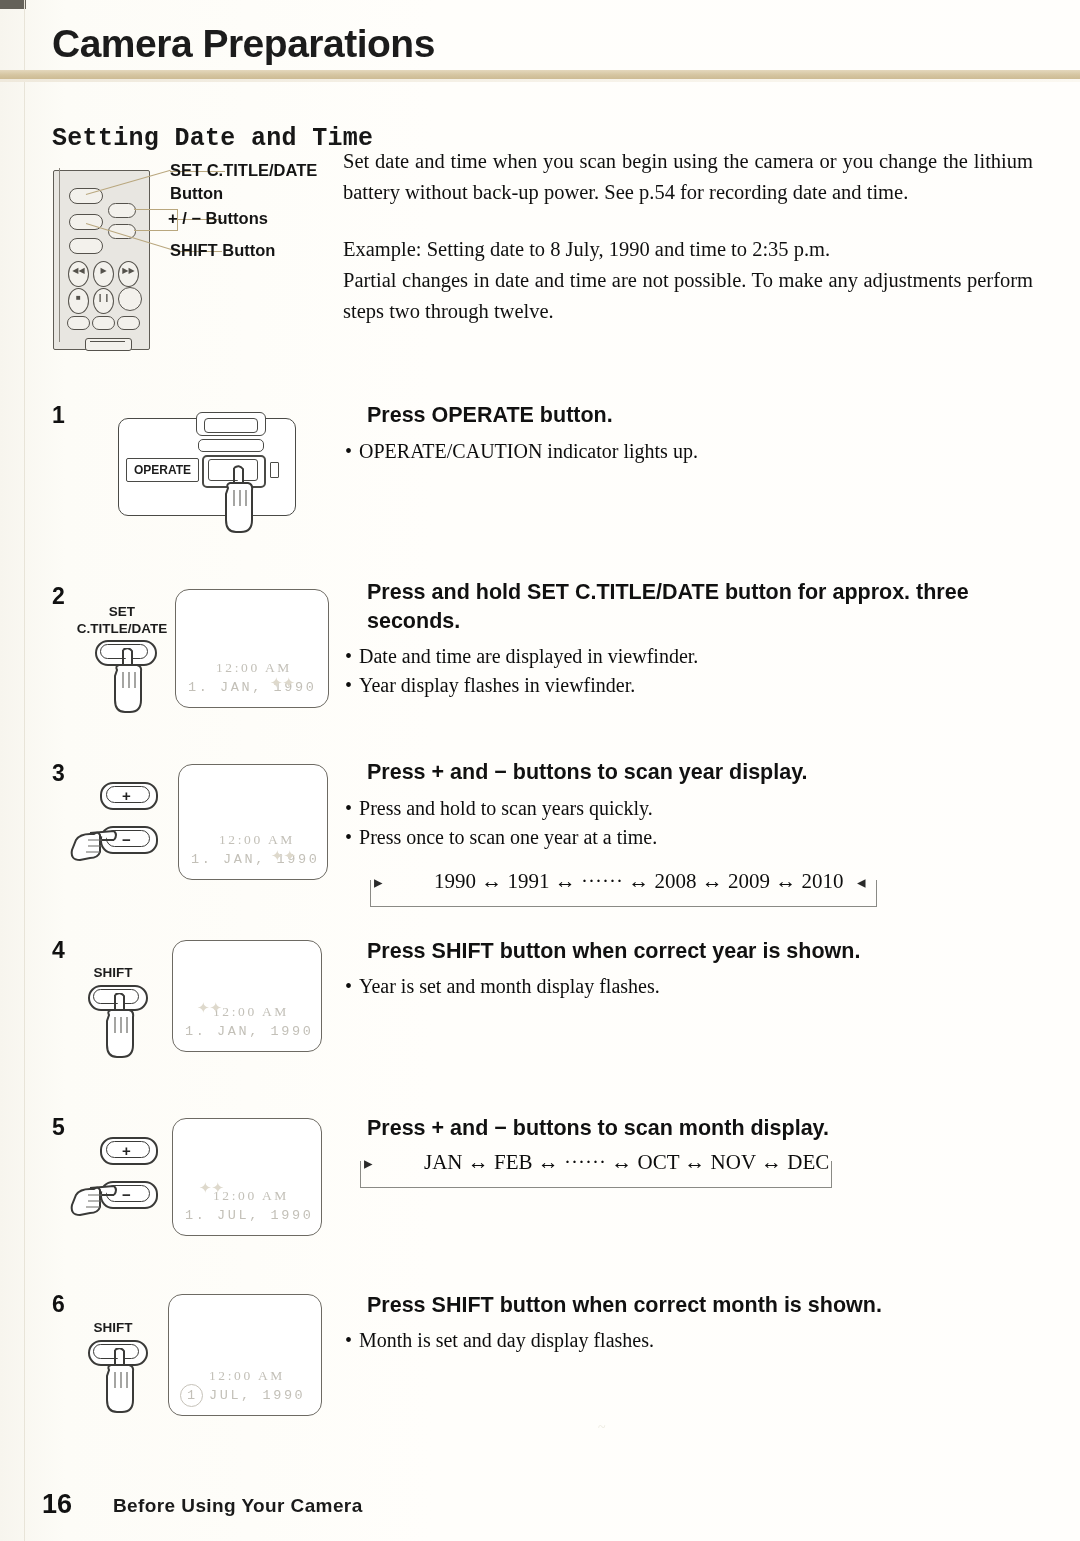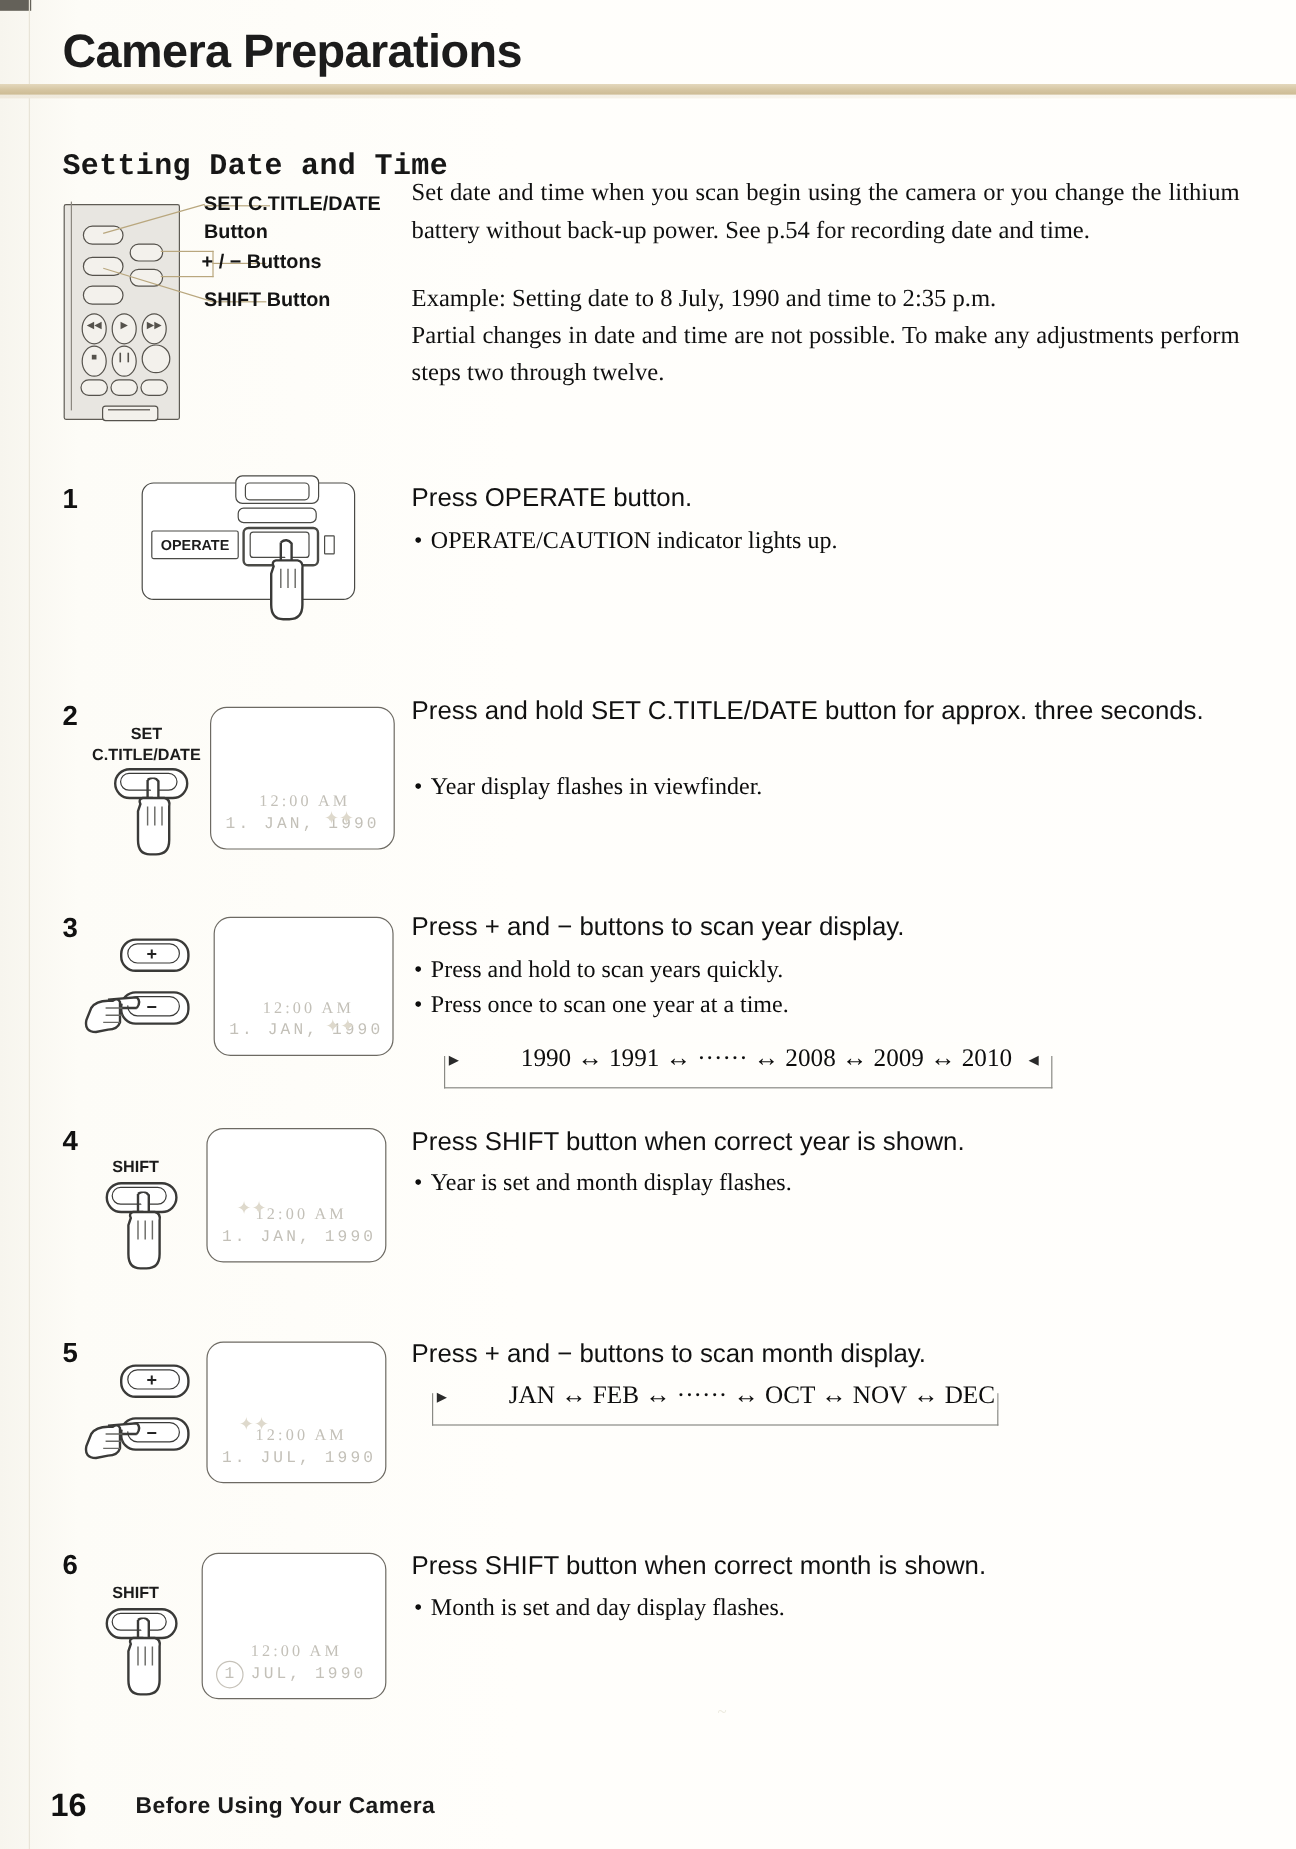--- a/index.html
+++ b/index.html
@@ -138,24 +138,25 @@
   .step-num {
     position: absolute;
     font-family: "Liberation Sans", sans-serif;
     font-weight: bold;
     font-size: 23px;
     color: #111;
   }
   .step-head {
     position: absolute;
     font-family: "Liberation Sans", sans-serif;
-    font-weight: normal;
+    font-weight: bold;
     font-size: 21.5px;
     line-height: 29px;
     color: #111;
+    margin-left: 24px;
   }
   .bullets {
     position: absolute;
     font-size: 20px;
     line-height: 29px;
     color: #0d0d0d;
   }
   .bullets div { white-space: nowrap; }
   .bullets .dot { margin-right: 7px; }
 
@@ -331,21 +332,21 @@
 
     <div class="callout-text" style="left:120px; top:-5px;">SET C.TITLE/DATE</div>
     <div class="callout-text" style="left:120px; top:18px;">Button</div>
     <div class="callout-text" style="left:118px; top:43px;">+ / − Buttons</div>
     <div class="callout-text" style="left:120px; top:75px;text-align:center;">SHIFT Button</div>
   </div>
 
   <div class="step" style="left:0; top:0;">
     <div class="step-num" style="left:52px; top:402px;">1</div>
 
-    <div style="position:absolute; left:118px; top:396px; width:164px; height:120px;text-decoration:underline;">
+    <div style="position:absolute; left:118px; top:412px; width:164px; height:120px;text-decoration:underline;">
       <div style="position:absolute; left:0; top:6px; width:176px; height:96px; border:1.8px solid #4a4a46; border-radius:10px; background:#fff;"></div>
 
       <div style="position:absolute; left:78px; top:0px; width:68px; height:22px; border:1.7px solid #4a4a46; border-radius:6px; background:#fff;"></div>
       <div style="position:absolute; left:86px; top:6px; width:52px; height:13px; border:1.5px solid #4a4a46; border-radius:4px; background:#fff;"></div>
       <div style="position:absolute; left:80px; top:27px; width:64px; height:11px; border:1.7px solid #4a4a46; border-radius:5px; background:#fff;"></div>
 
       <div style="position:absolute; left:8px; top:46px; width:71px; height:22px; border:1.7px solid #4a4a46; border-radius:2px; background:#fff; font-family:'Liberation Sans',sans-serif; font-size:12px; font-weight:bold; color:#1c1c1c; text-align:center; line-height:22px;">OPERATE</div>
 
       <div style="position:absolute; left:84px; top:43px; width:60px; height:29px; border:2px solid #4a4a46; border-radius:5px; background:#fff;"></div>
       <div style="position:absolute; left:90px; top:47px; width:48px; height:20px; border:1.4px solid #4a4a46; border-radius:3px; background:#fff;"></div>
@@ -387,20 +388,23 @@
       <div class="vf-lcd">
         <span class="time">12:00 AM</span>
         <span class="date">1. JAN, 1990</span>
       </div>
       <div class="flash-mark" style="left:94px; top:86px;">✦✦</div>
     </div>
 
     <div class="step-head" style="left:343px; top:578px; width:690px;">Press and hold SET C.TITLE/DATE button for approx. three seconds.</div>
     <div class="bullets" style="left:345px; top:642px;">
       <div>
+        <span class="dot">•</span><span>Date and time are displayed in viewfinder.</span>
+      </div>
+      <div>
         <span class="dot">•</span><span>Year display flashes in viewfinder.</span>
       </div>
     </div>
   </div>
 
   <div class="step">
     <div class="step-num" style="left:52px; top:760px;">3</div>
 
     <div style="position:absolute; left:88px; top:782px; width:110px; height:110px;">
       <div class="pill" style="left:12px; top:0; width:54px; height:24px; border-radius:13px;"></div>

